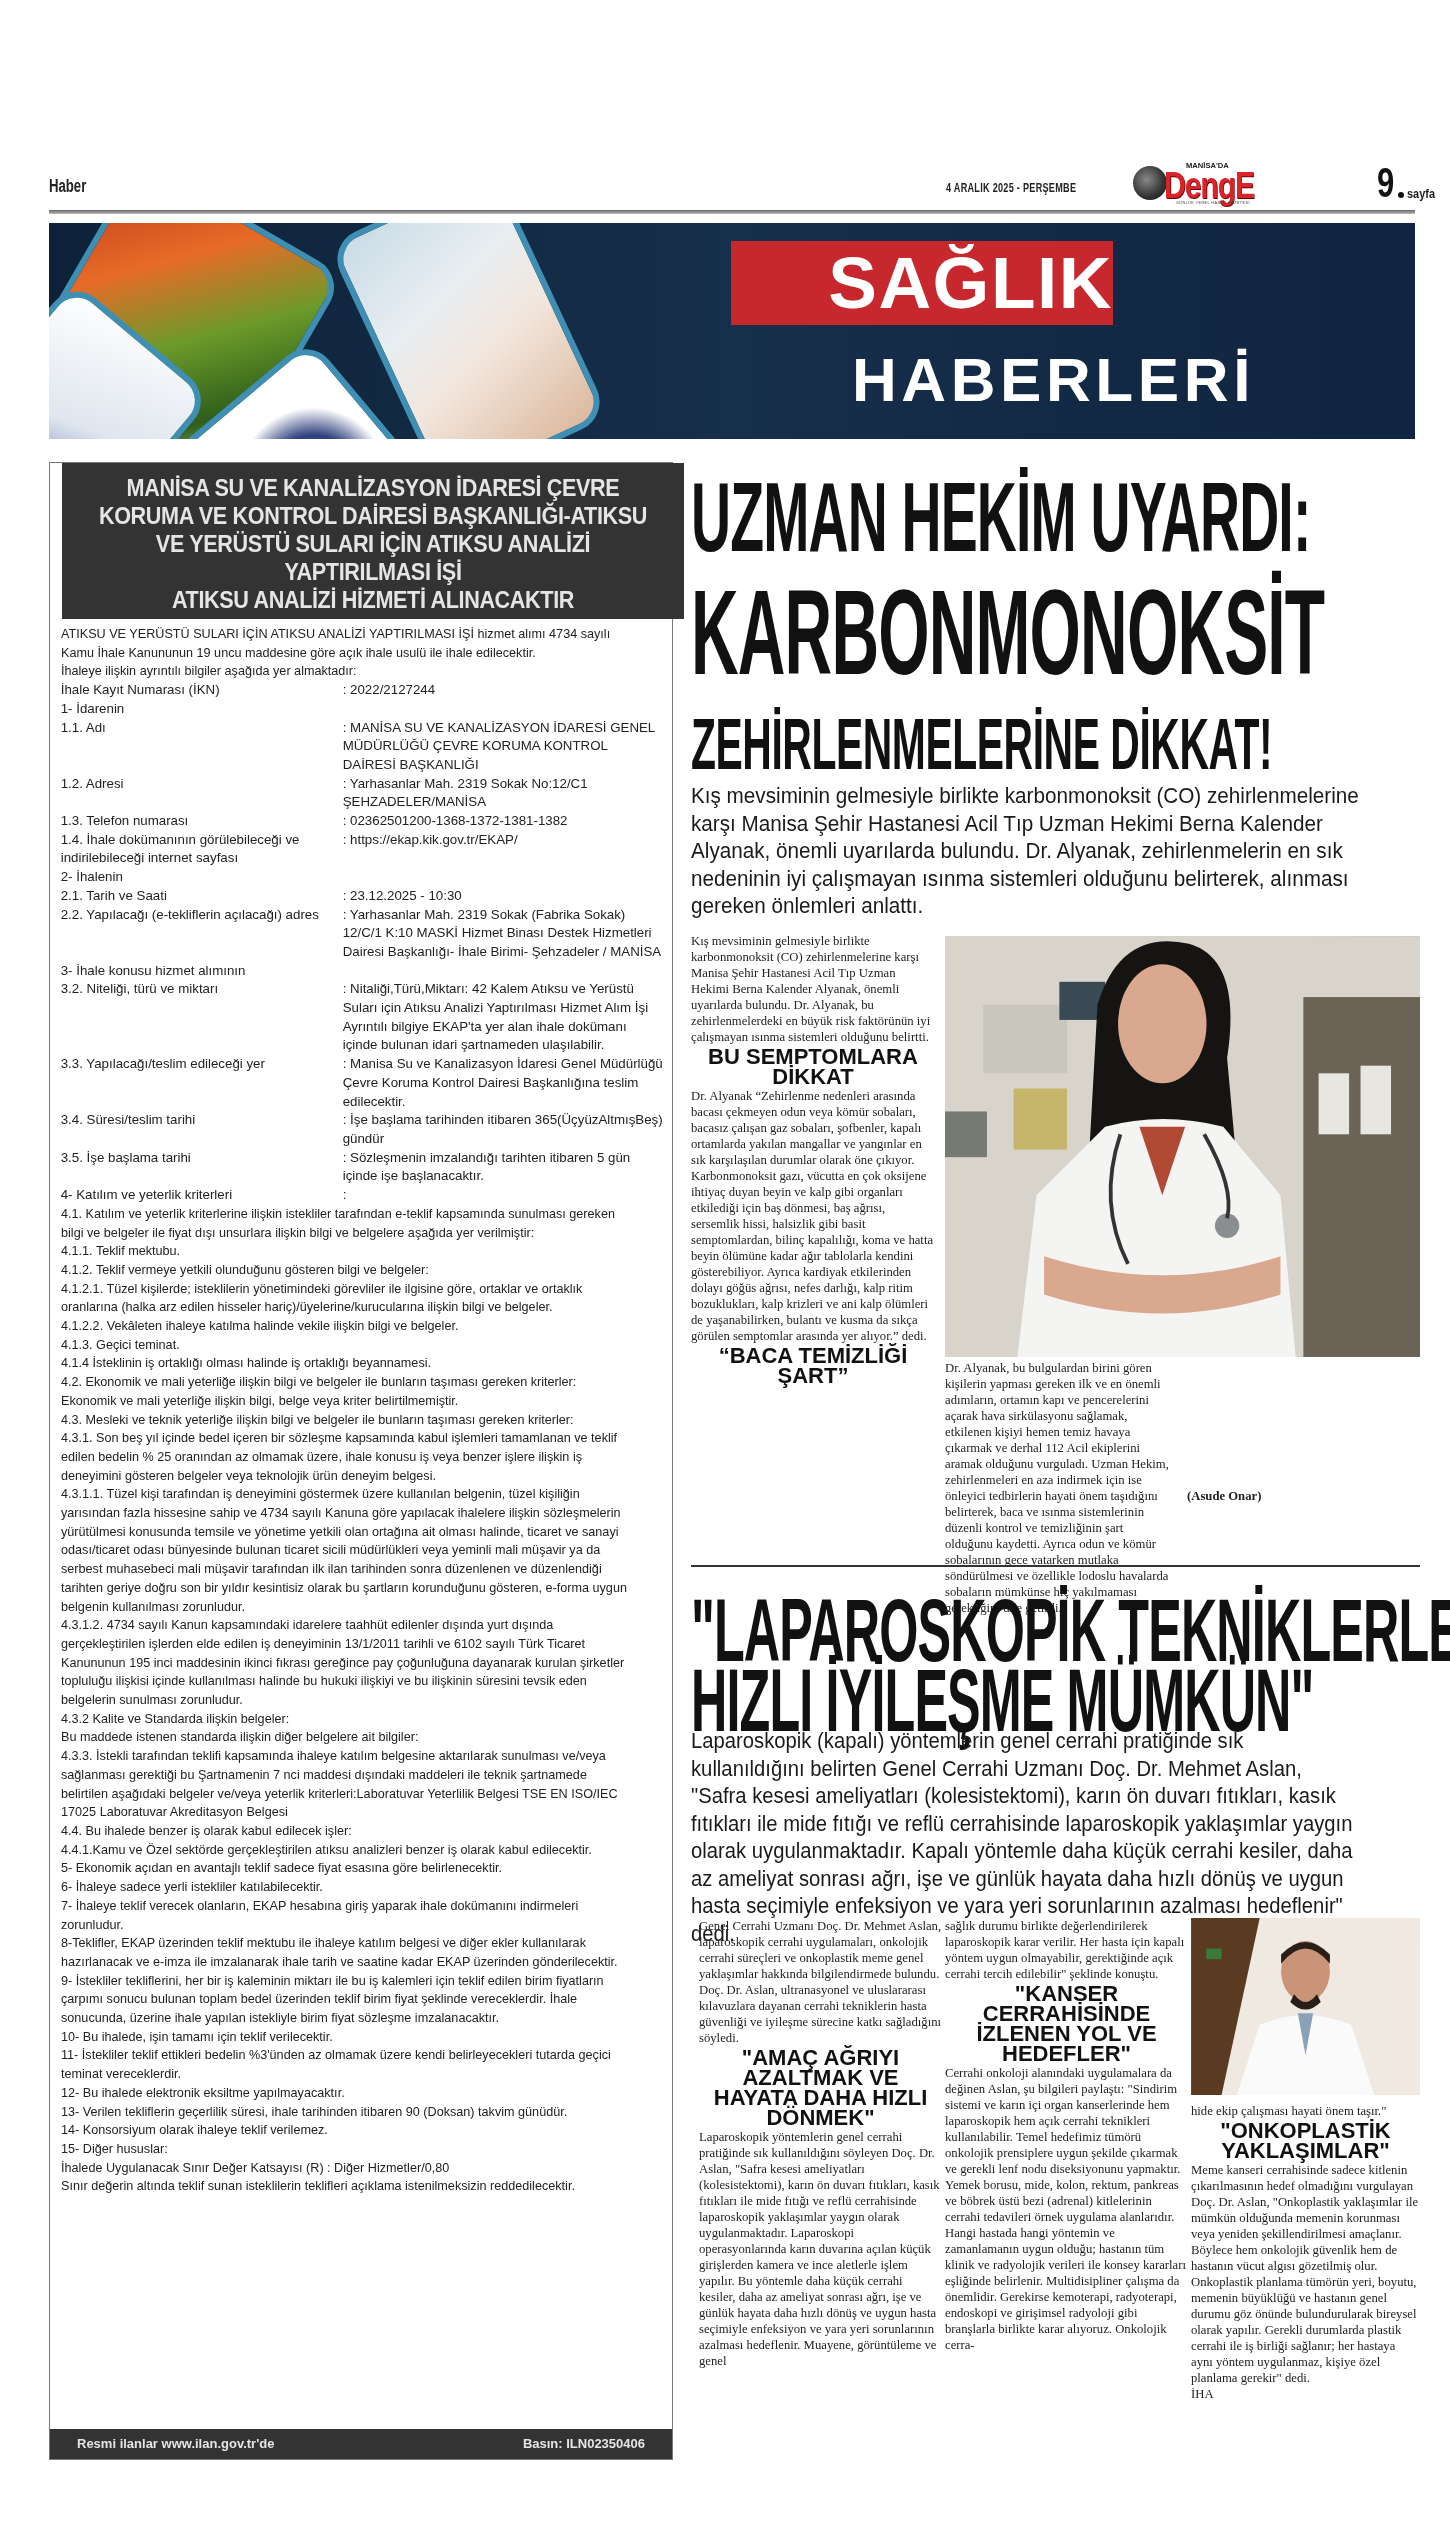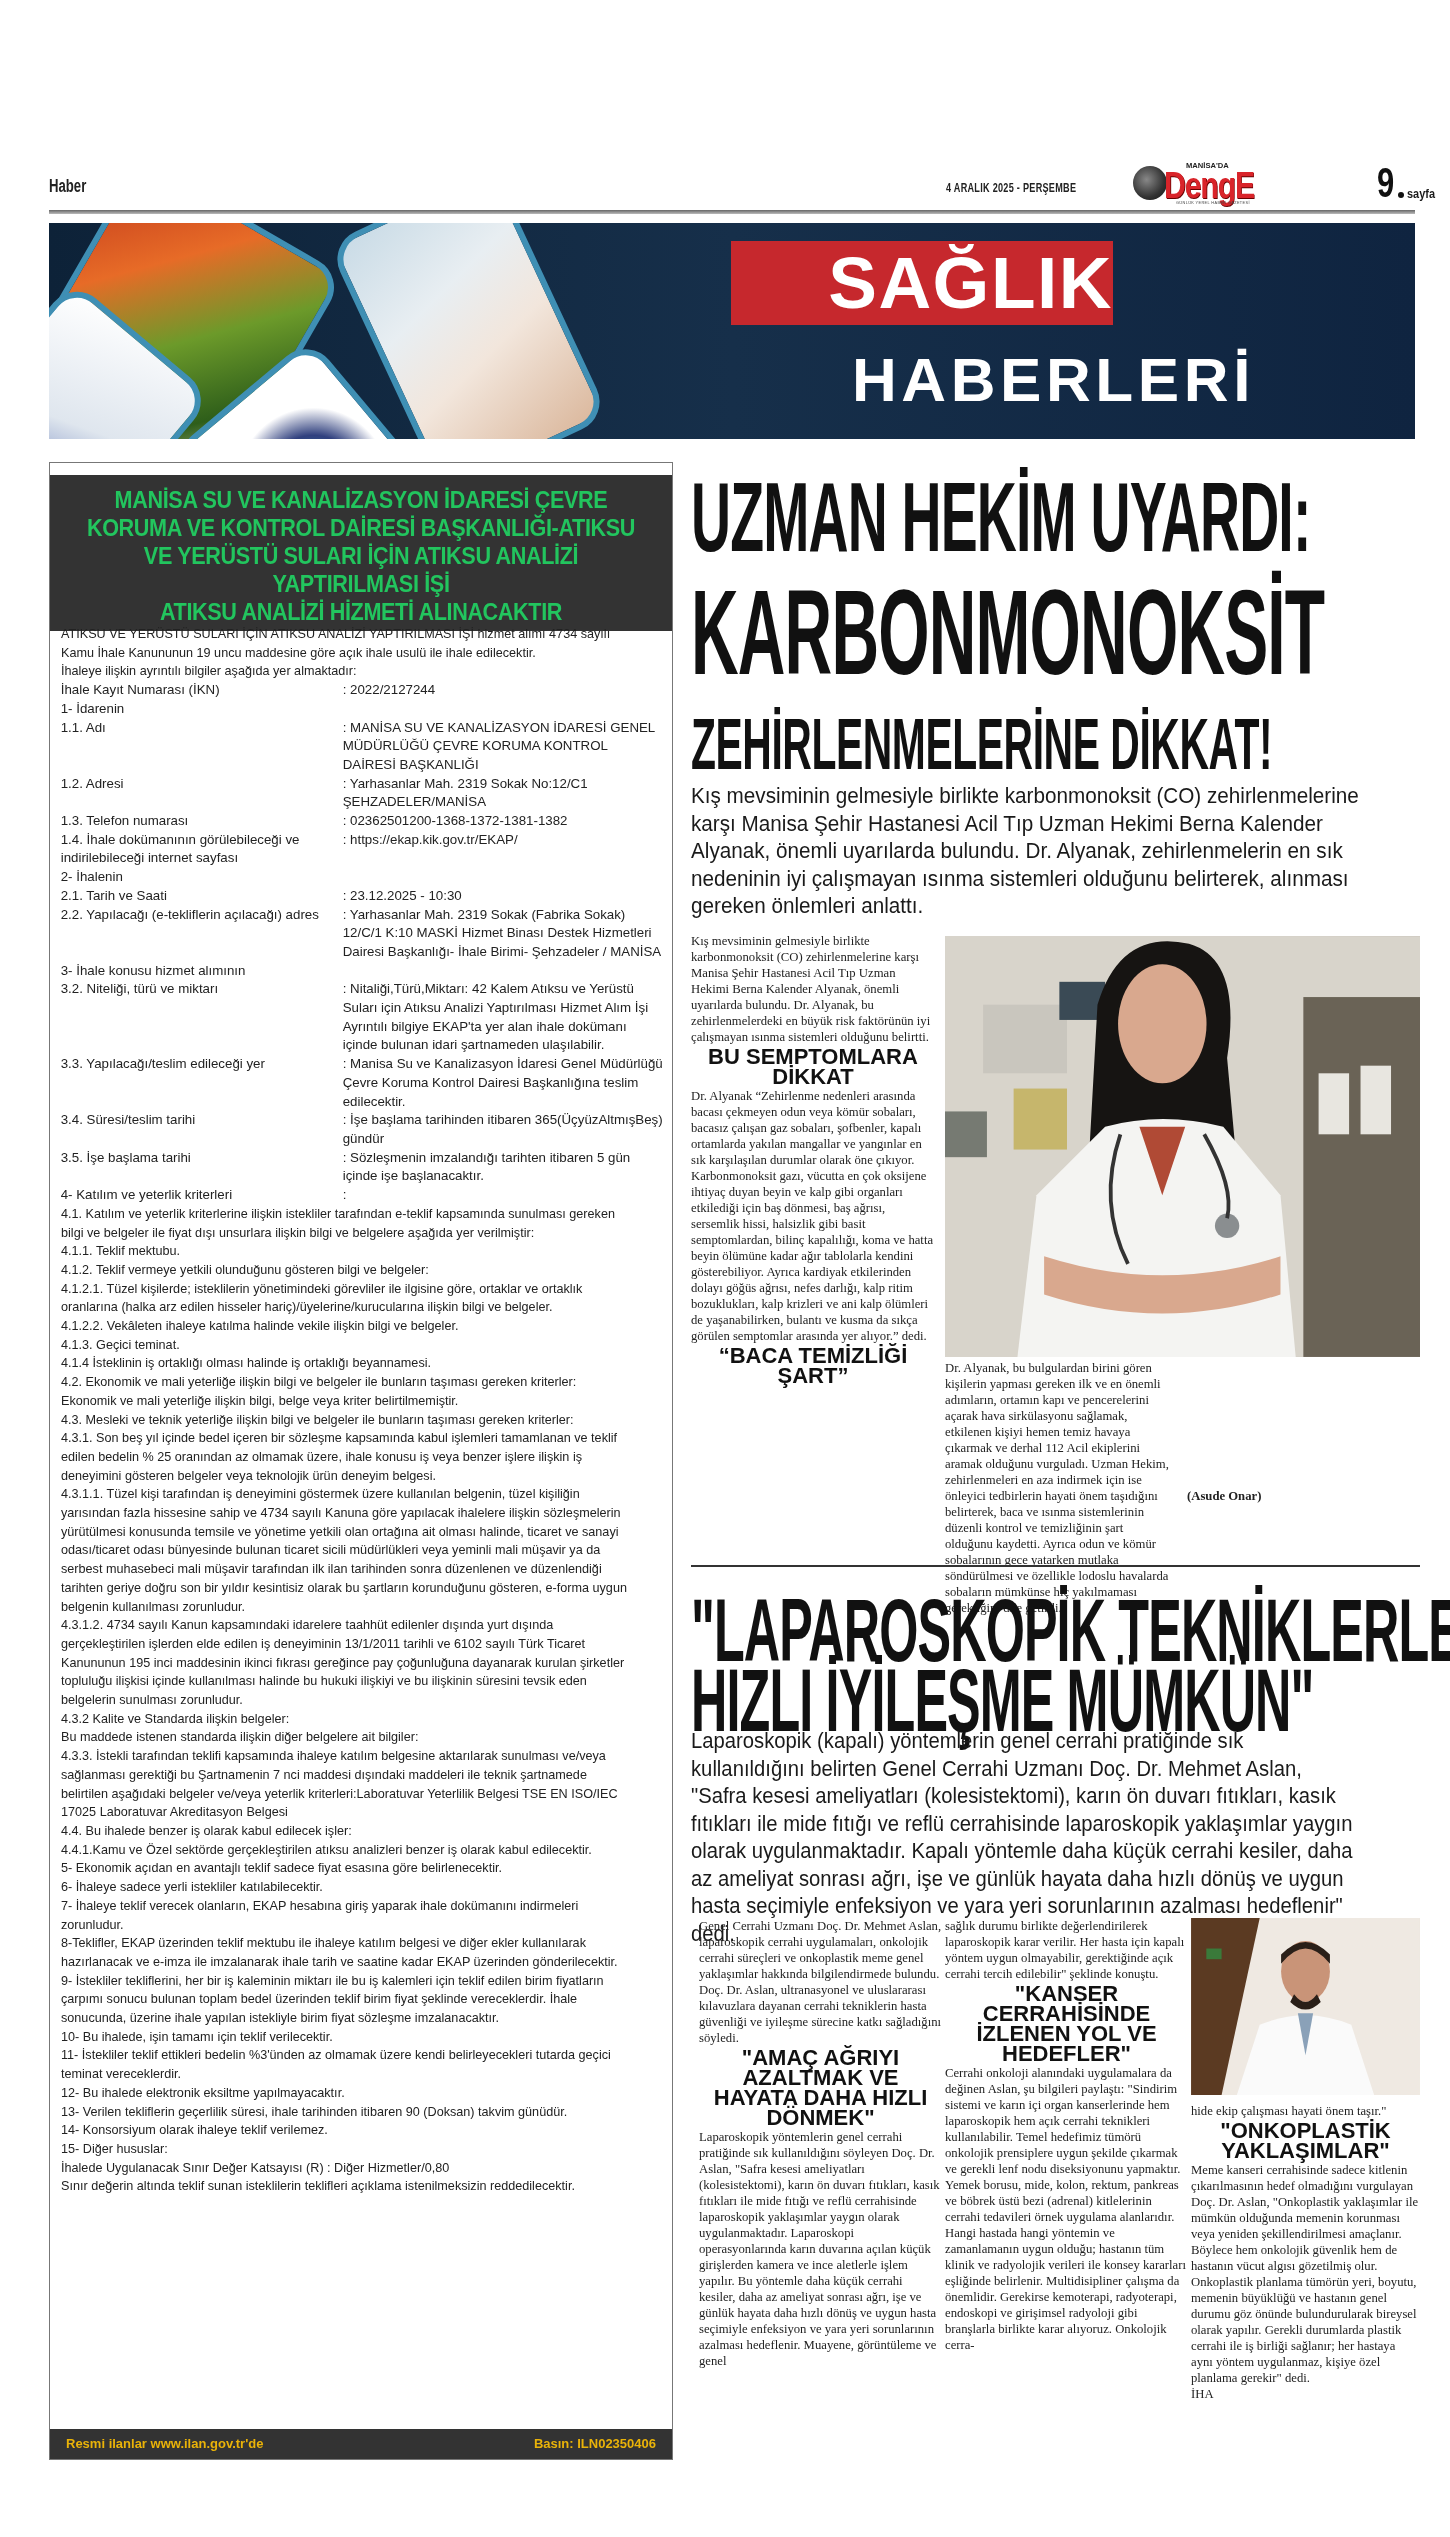--- a/index.html
+++ b/index.html
@@ -24,28 +24,28 @@
   .hex { position: absolute; border: 6.1px solid #3f8fb4; }
   .hex-1 { left: 12.2px; top: -23px; width: 237px; height: 252px; transform: rotate(30deg) skewY(0deg); border-radius: 30.5px; background: linear-gradient(135deg, #c23a1c 0%, #e76b27 30%, #6c9a2a 55%, #2e5e1a 80%, #e4d8b2 100%); }
   .hex-2 { left: 328px; top: -30.5px; width: 183px; height: 275px; transform: rotate(-25deg); border-radius: 30.5px; background: linear-gradient(160deg, #c9dbe6 0%, #e8eef2 35%, #f2e6dc 60%, #dbb89d 100%); }
   .hex-3 { left: -61px; top: 92px; width: 183px; height: 198px; transform: rotate(40deg); border-radius: 30.5px; background: linear-gradient(160deg, #ffffff 0%, #dfe6ee 55%, #3a55a5 100%); }
   .hex-4 { left: 153px; top: 153px; width: 183px; height: 168px; transform: rotate(-40deg); border-radius: 30.5px; background: radial-gradient(circle at 50% 70%, #3a9ab0 0%, #30407e 35%, #ffffff 55%); }
   .banner-title-top { position: absolute; left: 682px; top: 17.6px; width: 382px; height: 84px; background: #c6282d; color: #fff; font-family: "Liberation Sans", sans-serif; font-weight: bold; font-size: 73px; line-height: 84px; text-align: right; letter-spacing: 1.5px; }
   .banner-title-bottom { position: absolute; left: 595px; top: 107px; width: 611px; font-family: "Liberation Sans", sans-serif; font-weight: bold; font-size: 62px; line-height: 99px; color: #fff; letter-spacing: 4.6px; text-align: right; transform: scaleX(1.0); }
 
   
   .notice { position: absolute; left: 49px; top: 462px; width: 624px; height: 1998px; border: 1.5px solid #777; background: #fff; }
-  .notice-head { position: absolute; left: 0; top: 0; width: 100%; height: 156px; background: #333333; color: #22c55e; text-align: center; padding-top: 10.7px; margin-top: 12px; }
+  .notice-head { position: absolute; left: 12px; top: 0; width: 100%; height: 156px; background: #333333; color: #e5e5e5; text-align: center; padding-top: 10.7px; }
   .notice-head div { font-family: "Liberation Sans", sans-serif; font-weight: bold; font-size: 24px; line-height: 28px; letter-spacing: -0.4px; transform: scaleX(0.9); }
   .notice-body { position: absolute; left: 10.7px; top: 162px; width: 603px; font-family: "Liberation Sans", sans-serif; font-size: 13.3px; line-height: 18.7px; color: #222; }
   .notice-body p { margin: 0; transform: scaleX(0.95); transform-origin: left; }
   .kv { display: flex; }
   .kv .k { width: 282px; flex: none; }
   .kv .v { flex: 1; }
-  .notice-foot { position: absolute; left: 0; bottom: 0; width: 100%; height: 30.5px; background: #333; color: #eab308; font-weight: bold; font-size: 13px; line-height: 30.5px; padding: 0 16px; }
+  .notice-foot { position: absolute; left: 0; bottom: 0; width: 100%; height: 30.5px; background: #333; color: #e5e5e5; font-weight: bold; font-size: 13px; line-height: 30.5px; padding: 0 27px; }
   .notice-foot .l { float: left; }
   .notice-foot .r { float: right; margin-left: 34px; }
 
   
   .a1-headline { position: absolute; left: 691px; top: 467px; width: 729px; font-family: "Liberation Sans", sans-serif; font-weight: bold; color: #111; text-transform: none; }
   .a1-h1 { position: absolute; left: 0; top: 0; font-size: 99px; line-height: 99px; transform: scaleX(0.56); transform-origin: left; white-space: nowrap; letter-spacing: -1.5px; }
   .a1-h2 { position: absolute; left: 0; top: 105px; font-size: 121px; line-height: 121px; transform: scaleX(0.545); transform-origin: left; white-space: nowrap; letter-spacing: -1.5px; }
   .a1-h3 { position: absolute; left: 0; top: 240px; font-size: 73px; line-height: 73px; transform: scaleX(0.56); transform-origin: left; white-space: nowrap; letter-spacing: -0.8px; }
   .a1-lead { position: absolute; left: 691px; top: 782px; width: 725px; font-family: "Liberation Sans", sans-serif; font-size: 22px; line-height: 27.5px; color: #1a1a1a; transform: scaleX(0.94); transform-origin: left; }
   .serif-col { position: absolute; font-family: "Liberation Serif", serif; font-size: 12.7px; line-height: 16px; color: #222; text-align: left; }

